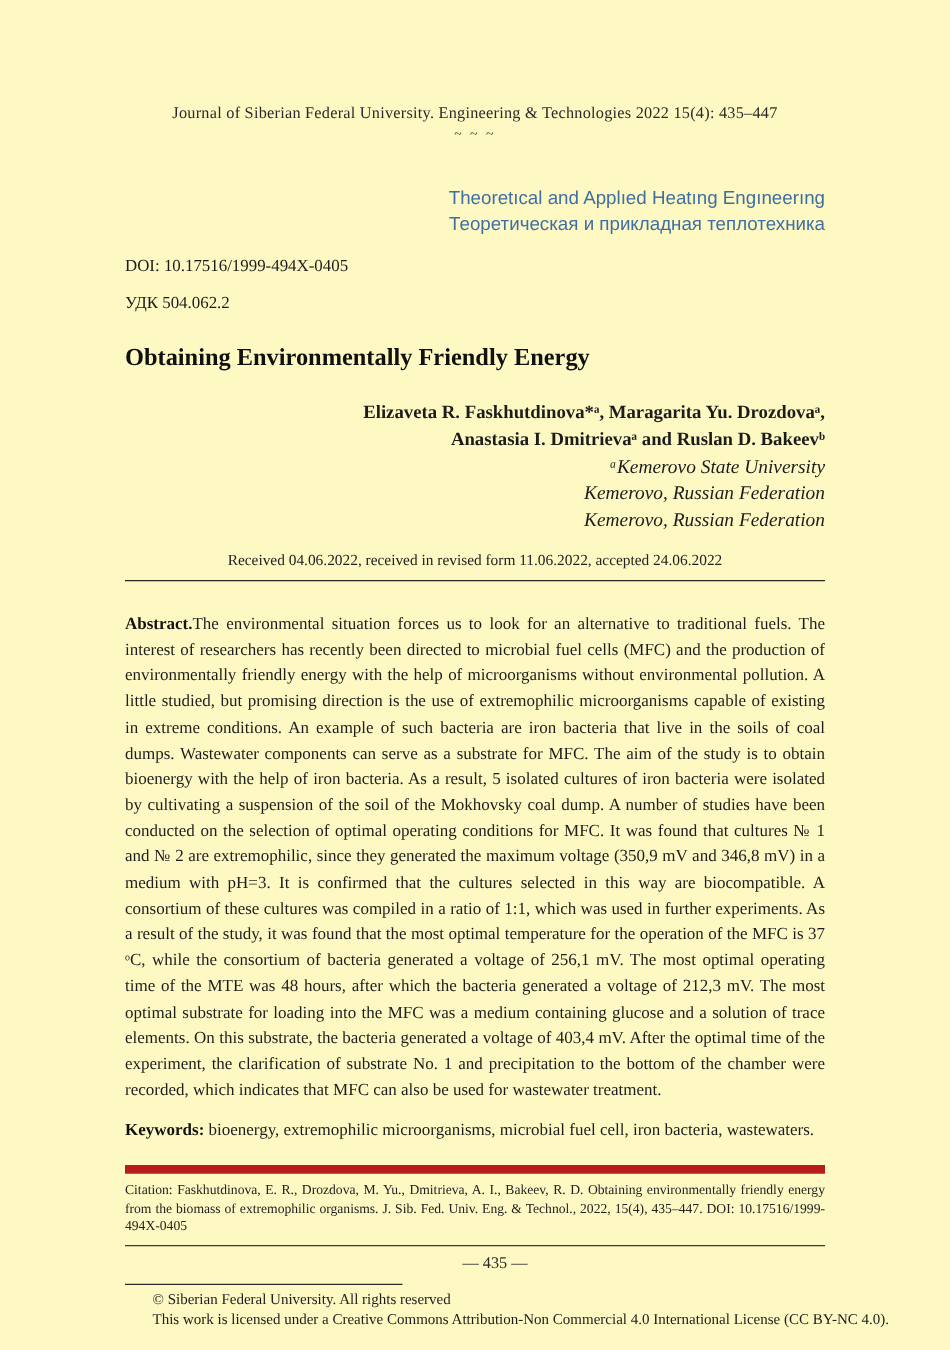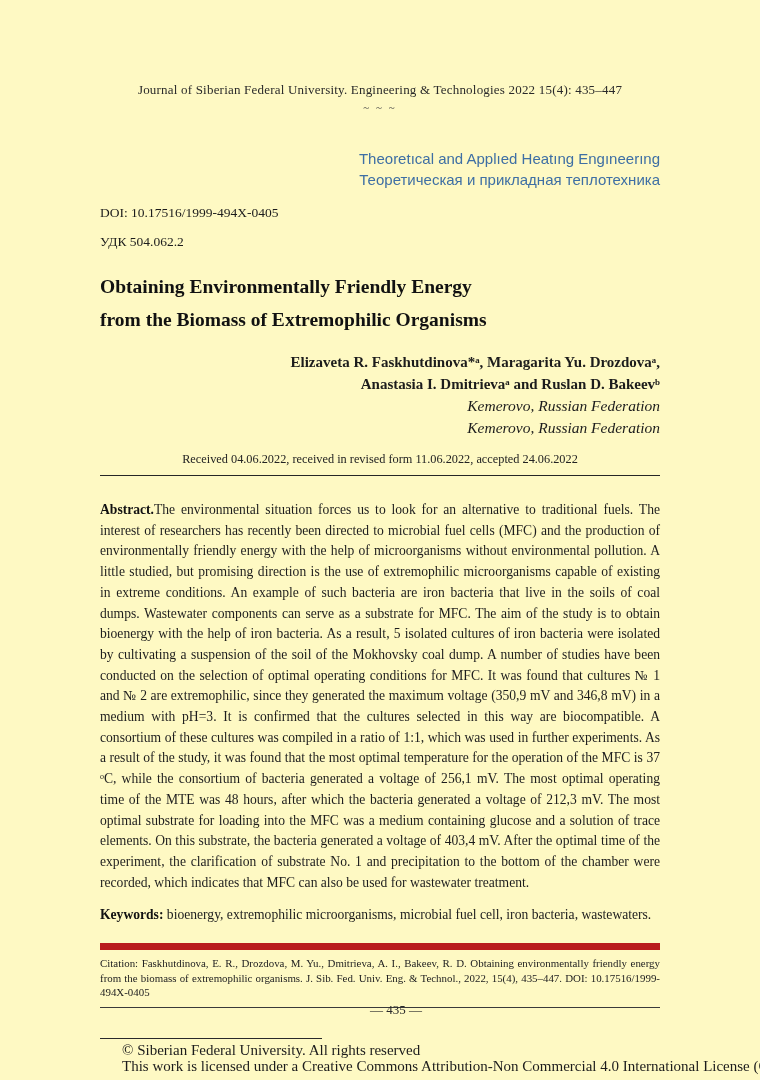--- a/index.html
+++ b/index.html
@@ -98,21 +98,21 @@
   .footnote {
     margin-top: 30px;
   }
   .footnote-rule {
     width: 222px;
     border: none;
     border-top: 1.2px solid #2a2a2a;
     margin: 0 0 4px 0;
   }
   .footnote .line {
-    font-size: 15px;
+    font-size: 12px;
     line-height: 15.8px;
     padding-left: 22px;
     white-space: nowrap;
   }
   .page-number {
     position: absolute;
     left: 0;
     bottom: 62px;
     width: 100%;
     text-align: center;
@@ -132,26 +132,26 @@
   <div class="rubric" style="color: rgb(62, 111, 164);">
     <div>Theoretıcal and Applıed Heatıng Engıneerıng</div>
     <div>Теоретическая и прикладная теплотехника</div>
   </div>
 
   <div class="doi-line">DOI: 10.17516/1999-494X-0405</div>
   <div class="udk-line">УДК 504.062.2</div>
 
   <h1 class="paper-title">
     <div>Obtaining Environmentally Friendly Energy</div>
-    <div>from the Biomass of Extremophilic Organisms</div>
   </h1>
 
   <div class="authors">
     <div class="names">Elizaveta R. Faskhutdinova*ᵃ, Maragarita Yu. Drozdovaᵃ,</div>
     <div class="names">Anastasia I. Dmitrievaᵃ and Ruslan D. Bakeevᵇ</div>
+    <div class="affil">ᵃKemerovo State University</div>
     <div class="affil">Kemerovo, Russian Federation</div>
     <div class="affil">Kemerovo, Russian Federation</div>
   </div>
 
   <div class="received-line">Received 04.06.2022, received in revised form 11.06.2022, accepted 24.06.2022</div>
 
   <hr class="rule-main">
 
   <p class="abstract"><b>Abstract.</b><span>The environmental situation forces us to look for an alternative to traditional fuels. The interest of researchers has recently been directed to microbial fuel cells (MFC) and the production of environmentally friendly energy with the help of microorganisms without environmental pollution. A little studied, but promising direction is the use of extremophilic microorganisms capable of existing in extreme conditions. An example of such bacteria are iron bacteria that live in the soils of coal dumps. Wastewater components can serve as a substrate for MFC. The aim of the study is to obtain bioenergy with the help of iron bacteria. As a result, 5 isolated cultures of iron bacteria were isolated by cultivating a suspension of the soil of the Mokhovsky coal dump. A number of studies have been conducted on the selection of optimal operating conditions for MFC. It was found that cultures № 1 and № 2 are extremophilic, since they generated the maximum voltage (350,9 mV and 346,8 mV) in a medium with pH=3. It is confirmed that the cultures selected in this way are biocompatible. A consortium of these cultures was compiled in a ratio of 1:1, which was used in further experiments. As a result of the study, it was found that the most optimal temperature for the operation of the MFC is 37 ᵒC, while the consortium of bacteria generated a voltage of 256,1 mV. The most optimal operating time of the MTE was 48 hours, after which the bacteria generated a voltage of 212,3 mV. The most optimal substrate for loading into the MFC was a medium containing glucose and a solution of trace elements. On this substrate, the bacteria generated a voltage of 403,4 mV. After the optimal time of the experiment, the clarification of substrate No. 1 and precipitation to the bottom of the chamber were recorded, which indicates that MFC can also be used for wastewater treatment.</span></p>
 

